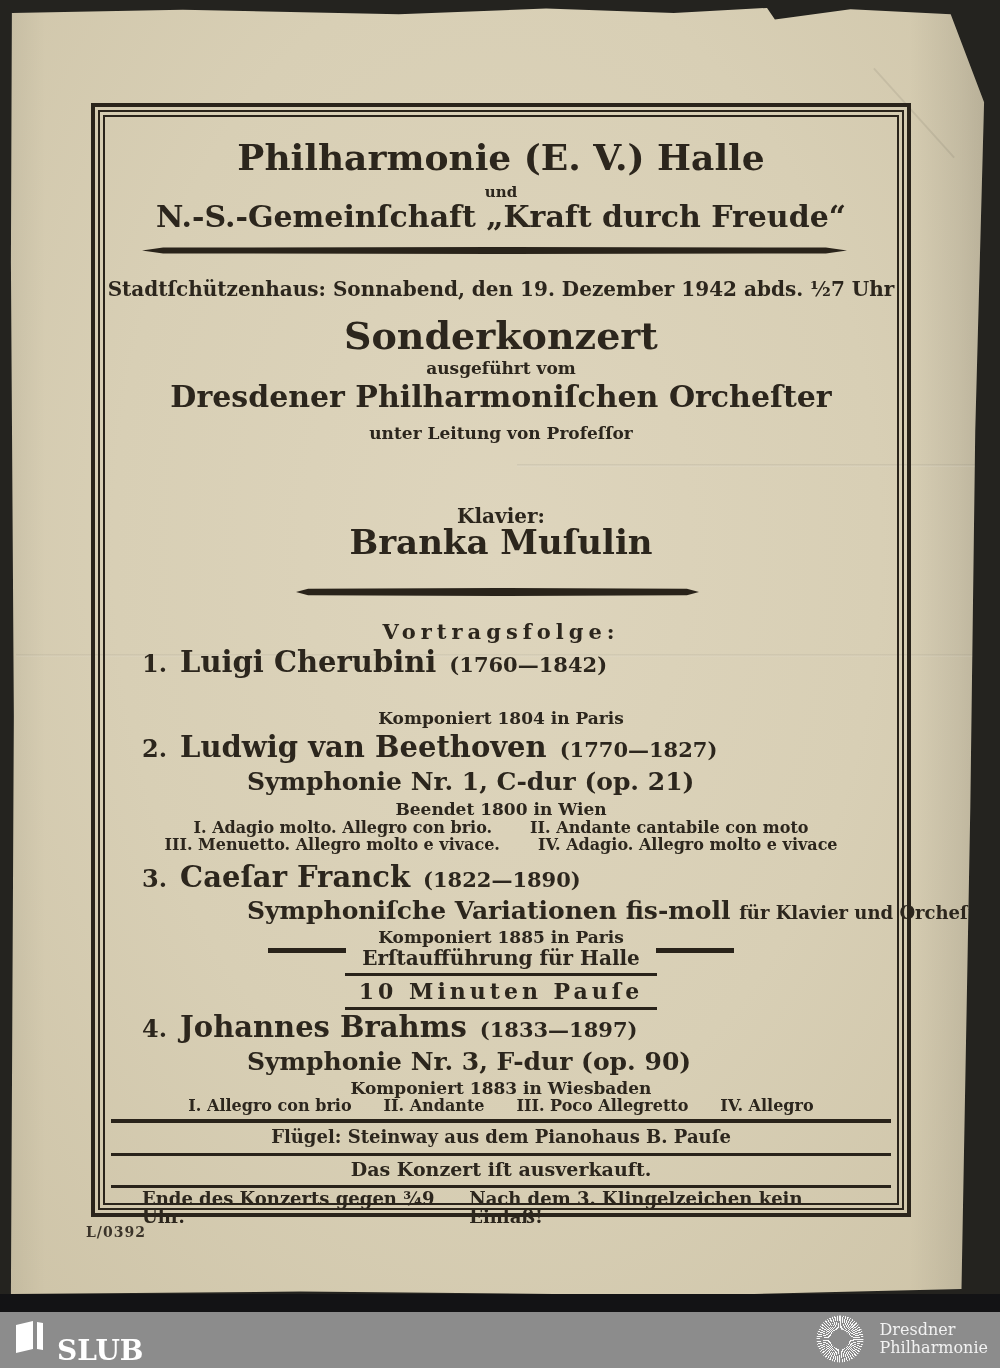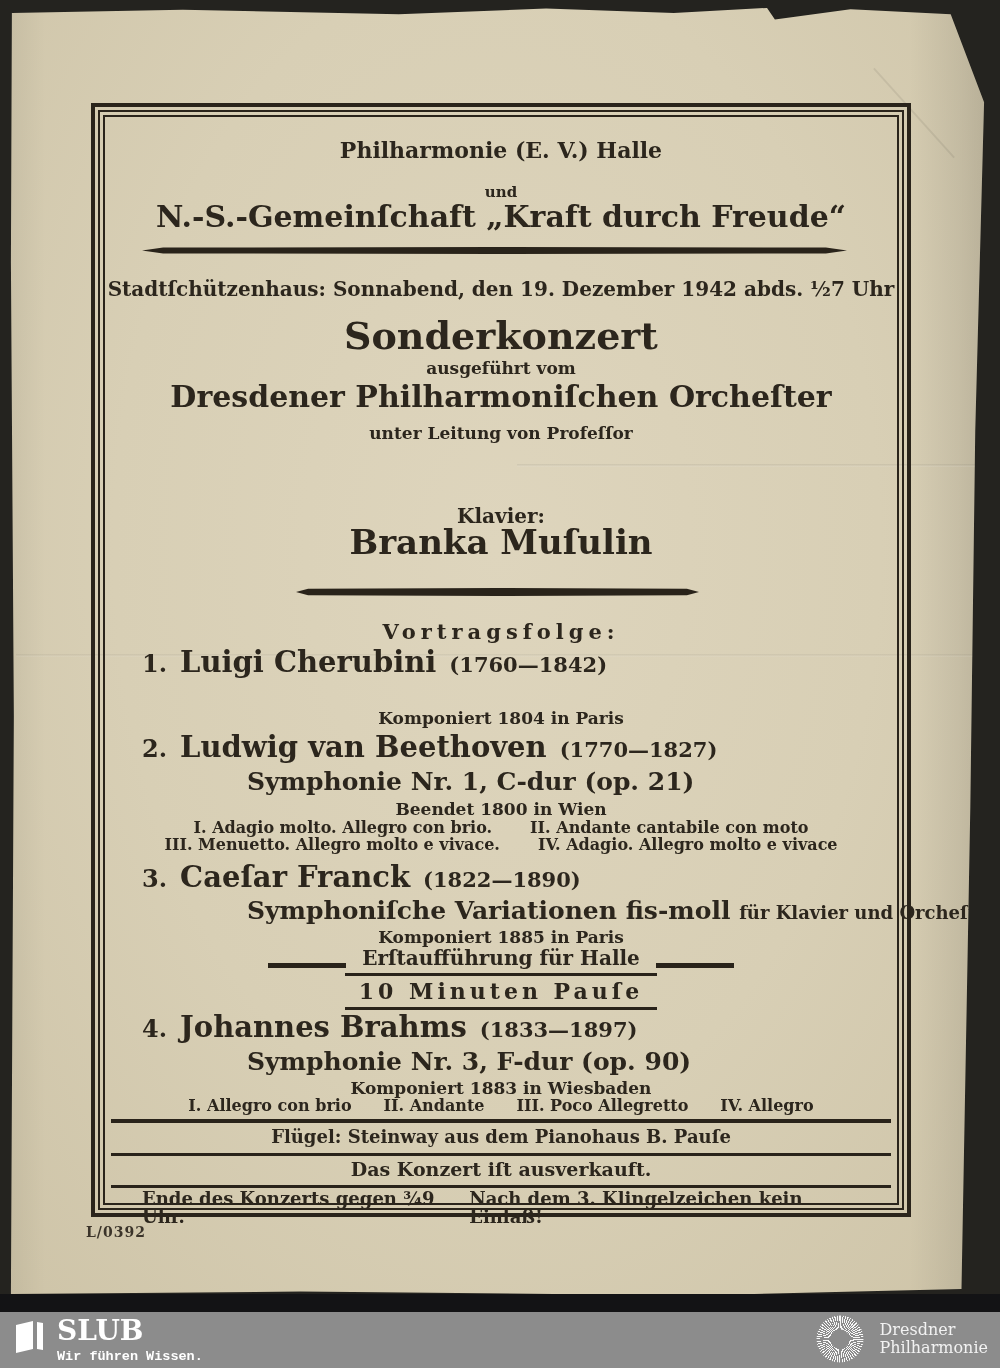--- a/index.html
+++ b/index.html
@@ -23,21 +23,21 @@
   .crease{position:absolute;pointer-events:none;}
   .crease.h1{left:52%;right:1%;top:460px;height:3px;background:linear-gradient(180deg,rgba(0,0,0,0.07),rgba(255,255,255,0.12));}
   .crease.h2{left:1%;right:1%;top:650px;height:3px;background:linear-gradient(180deg,rgba(0,0,0,0.06),rgba(255,255,255,0.10));}
   .crease.d1{right:14px;top:108px;width:120px;height:2px;background:rgba(0,0,0,0.07);transform:rotate(48deg);}
   
   .frame{position:absolute;left:85px;top:99px;width:812px;height:1106px;border:4px solid #2a241b;}
   .fm{position:absolute;inset:3px;border:2px solid #2a241b;pointer-events:none;}
   .fi{position:absolute;inset:8px;border:2px solid #2a241b;pointer-events:none;}
   
   .cb{position:absolute;left:0;right:0;text-align:center;line-height:1.05;font-weight:bold;}
-  .f-hdr1{font-size:22px;letter-spacing:0px;}
+  .f-hdr1{font-size:36px;letter-spacing:0px;}
   .f-hdr2{font-size:30px;}
   .f-und{font-size:15px;}
   .f-venue{font-size:20px;}
   .f-title{font-size:38px;}
   .f-small{font-size:17px;}
   .f-orch{font-size:30px;}
   .f-cond{font-size:46px;}
   .f-klavier{font-size:20px;}
   .f-pianist{font-size:34px;}
   .f-heading{font-size:21px;letter-spacing:5px;}
@@ -46,35 +46,35 @@
   .r2{left:201px;top:481px;width:403px;height:8px;}
   .phead{position:absolute;left:47px;display:flex;align-items:baseline;gap:13px;line-height:1;font-weight:bold;white-space:nowrap;}
   .pnum{font-size:24px;}
   .pcomposer{font-size:29px;text-align:right;}
   .pdates{font-size:21px;}
   .pwork{position:absolute;left:152px;font-size:25px;font-weight:bold;line-height:1;white-space:nowrap;}
   .pworksuffix{font-size:18px;}
   .pnote{position:absolute;left:0;right:0;text-align:center;font-size:17px;font-weight:bold;line-height:1;}
   .mrow{position:absolute;left:0;right:0;display:flex;justify-content:center;gap:38px;font-size:16px;font-weight:bold;line-height:1;white-space:nowrap;}
   .mrow.g4{gap:32px;}
-  .premiere{position:absolute;left:0;right:0;display:flex;justify-content:center;align-items:flex-end;gap:16px;font-size:20px;font-weight:bold;line-height:1;}
+  .premiere{position:absolute;left:0;right:0;display:flex;justify-content:center;align-items:flex-start;gap:16px;font-size:20px;font-weight:bold;line-height:1;}
   .pdash{width:78px;height:5px;background:#29231a;}
   .pauseblock{position:absolute;left:0;right:0;text-align:center;}
   .pausetext{display:inline-block;border-top:3px solid #29231a;border-bottom:3px solid #29231a;padding:4px 14px 5px;font-size:22px;font-weight:bold;letter-spacing:4px;line-height:1;}
   .rule-thick{position:absolute;left:16px;right:16px;height:4px;background:#29231a;}
   .rule-thin{position:absolute;left:16px;right:16px;height:2.5px;background:#29231a;}
   .enderow{position:absolute;left:0;right:0;display:flex;justify-content:space-between;padding:0 42px 0 47px;font-size:18px;font-weight:bold;line-height:1;}
   .stamp{position:absolute;left:80px;top:1220px;font-size:14px;font-weight:bold;letter-spacing:1px;color:#3b342a;}
   
   .blackstrip{position:absolute;left:0;top:1294px;width:1000px;height:18px;background:#131315;}
   .vfooter{position:absolute;left:0;top:1312px;width:1000px;height:56px;background:#8c8c8c;}
   .slub{position:absolute;left:14px;top:5px;display:flex;gap:11px;cursor:pointer;}
   .slub svg{display:block;margin-top:2px;}
   .slub-txt{display:flex;flex-direction:column;}
-  .slub-name{font-family:"DejaVu Serif",serif;font-weight:bold;font-size:28px;line-height:1;color:#fff;}
+  .slub-name{font-family:"DejaVu Serif",serif;font-weight:bold;font-size:28px;line-height:1;color:#fff;margin-top:20px;}
   .slub-tag{font-family:Liberation Mono, monospace;font-weight:bold;font-size:13.5px;color:#fff;margin-top:4px;}
   .dp{position:absolute;right:12px;top:3px;display:flex;align-items:center;gap:16px;cursor:pointer;}
   .sunburst{width:48px;height:48px;border-radius:50%;
     background:repeating-conic-gradient(rgba(255,255,255,0.95) 0deg 2.6deg, rgba(255,255,255,0) 2.6deg 6.4deg);
     -webkit-mask:radial-gradient(circle, rgba(0,0,0,0) 0 9px, #000 10px 23px, rgba(0,0,0,0) 24px);
     mask:radial-gradient(circle, rgba(0,0,0,0) 0 9px, #000 10px 23px, rgba(0,0,0,0) 24px);}
   .dp-txt{font-family:"DejaVu Serif",serif;font-size:16px;line-height:1.15;color:#f2f2f2;}
 </style>
 </head>
 <body>

